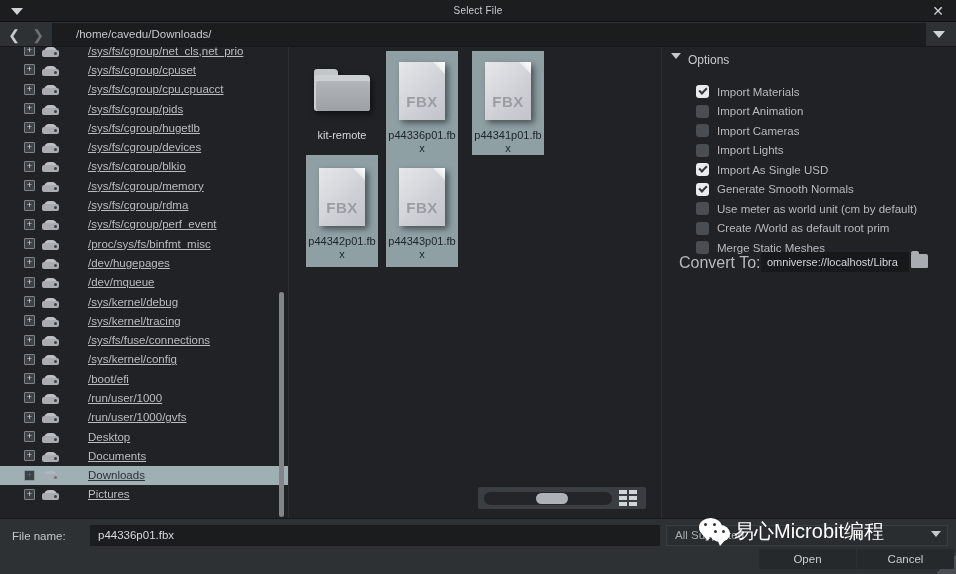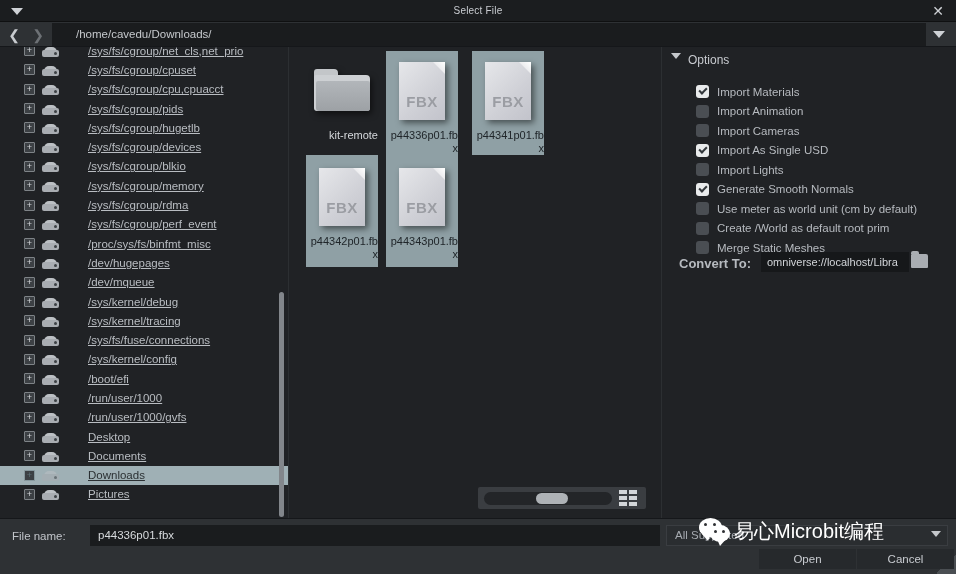--- a/index.html
+++ b/index.html
@@ -175,21 +175,21 @@
     clip-path: polygon(0 0, 100% 100%, 100% 0);
   }
   .doc .fbx {
     position: absolute; left: 0; right: 0; bottom: 10px;
     text-align: center; font-size: 15px; font-weight: bold;
     color: #9b9da3; letter-spacing: .5px;
     font-family: "Liberation Sans", sans-serif;
   }
   .file-label {
     margin-top: 2px; font-size: 11px; color: #d5d8dc;
-    text-align: right; line-height: 13px; width: 72px;
+    text-align: center; line-height: 13px; width: 72px;
     word-break: break-all;
   }
   .file-cell.on-sel .file-label { color: #20262a; }
 
   
   .grid-toolbar {
     position: absolute; left: 188px; bottom: 9px; width: 168px; height: 22px;
     background: #3a3d41; border-radius: 2px;
     display: flex; align-items: center;
   }
@@ -239,21 +239,21 @@
     border-left: 2px solid #33383c; border-bottom: 2px solid #33383c;
     transform: rotate(-45deg) translate(1px,-1px);
   }
   .opt-label { font-size: 11.5px; color: #b6babf; white-space: nowrap; }
 
   .convert-row {
     position: absolute; left: 0; top: 205px; width: 293px; height: 22px;
     display: flex; align-items: center;
   }
   .convert-lbl {
-    position: absolute; left: 16px; font-size: 13px; color: #b6babf; font-weight: bold;
+    position: absolute; left: 16px; font-size: 16px; color: #b6babf;
   }
   .convert-field {
     position: absolute; left: 98px; top: 0; width: 148px; height: 20px;
     background: #16181a; color: #d2d5d9; font-size: 11px;
     line-height: 20px; padding-left: 6px;
     white-space: nowrap; overflow: hidden;
   }
   .convert-browse {
     position: absolute; left: 248px; top: 2px; width: 17px; height: 14px;
     background: #a9adb2; border-radius: 1px 2px 1px 1px;
@@ -663,26 +663,26 @@
           </div>
           <div class="opt-row">
             <div class="cbox"></div>
             <div class="opt-label">Import Animation</div>
           </div>
           <div class="opt-row">
             <div class="cbox"></div>
             <div class="opt-label">Import Cameras</div>
           </div>
           <div class="opt-row">
+            <div class="cbox"></div>
+            <div class="opt-label">Import Lights</div>
+          </div>
+          <div class="opt-row">
             <div class="cbox checked"></div>
             <div class="opt-label">Import As Single USD</div>
-          </div>
-          <div class="opt-row">
-            <div class="cbox"></div>
-            <div class="opt-label">Import Lights</div>
           </div>
           <div class="opt-row">
             <div class="cbox checked"></div>
             <div class="opt-label">Generate Smooth Normals</div>
           </div>
           <div class="opt-row">
             <div class="cbox"></div>
             <div class="opt-label">Use meter as world unit (cm by default)</div>
           </div>
           <div class="opt-row">

